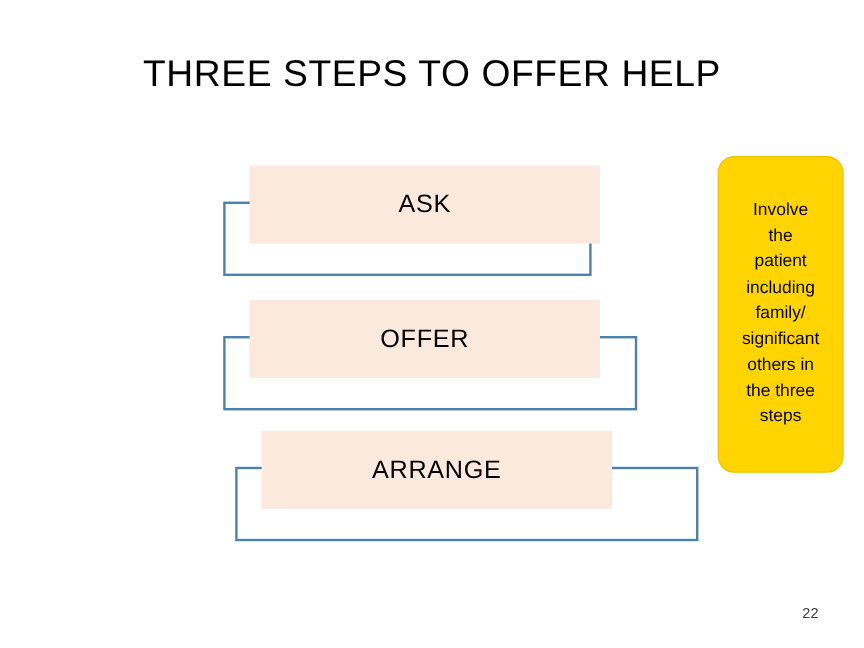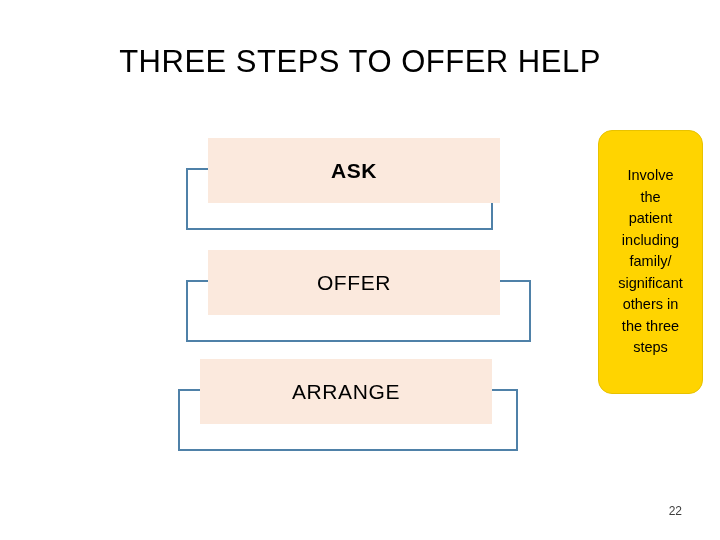--- a/index.html
+++ b/index.html
@@ -69,32 +69,31 @@
     color: #000000;
     letter-spacing: 0.6px;
     line-height: 1.1;
   }
 
   #step-ask {
     left: 186px;
     top: 138px;
     width: 307px;
     height: 95px;
-    font-weight: bold;
   }
   #step-assist {
     left: 186px;
     top: 250px;
     width: 345px;
     height: 95px;
   }
   #step-arrange {
-    left: 178px;
+    left: 196px;
     top: 359px;
-    width: 340px;
+    width: 386px;
     height: 95px;
     text-align: right;
   }
 
   .involve-callout {
     position: absolute;
     left: 598px;
     top: 130px;
     width: 105px;
     height: 264px;

